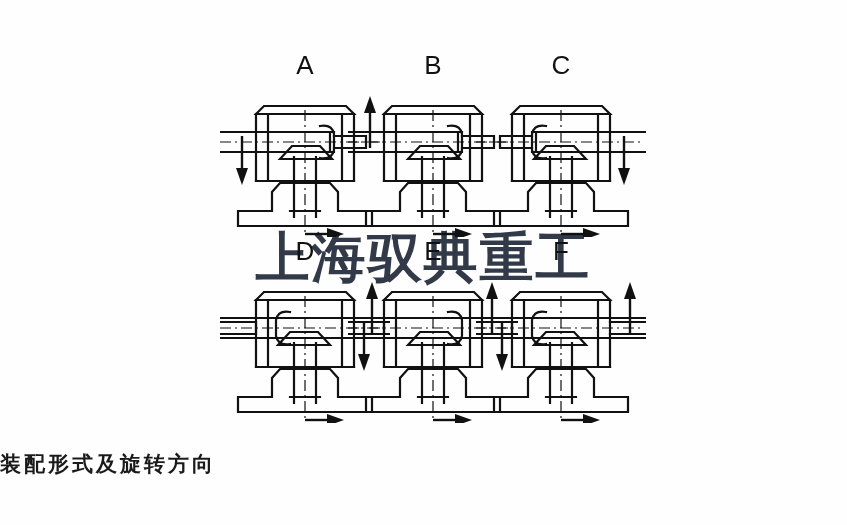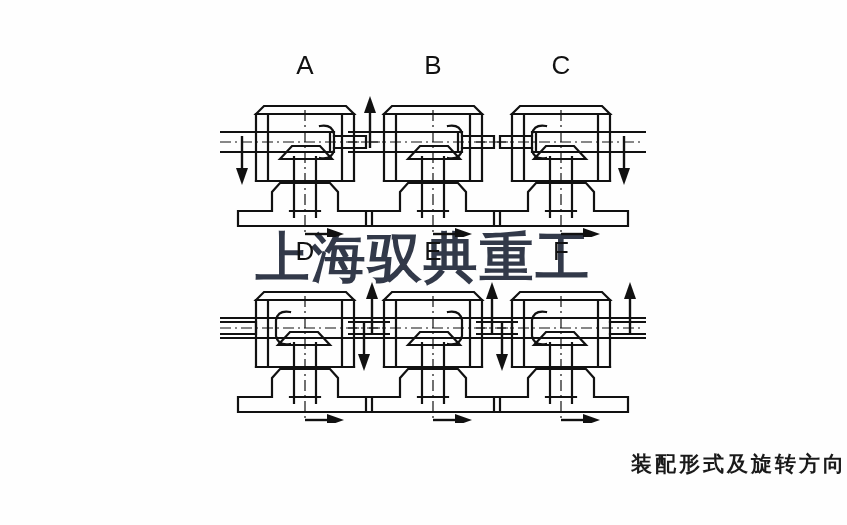--- a/index.html
+++ b/index.html
@@ -46,21 +46,21 @@
     z-index:4;
   }
   .fig{position:absolute;top:28px;left:0;width:170px;height:157px;}
   .fig svg{display:block;}
 
   
   .caption{
     position:absolute;
     left:0;right:0;
     top:450px;
-    text-align:right;
+    text-align:left;
     font-family:"DejaVu Sans", sans-serif;
     font-size:21px;
     font-weight:700;
     letter-spacing:3px;
     color:#1a1a1a;
     z-index:3;
   }
 </style>
 </head>
 <body>

